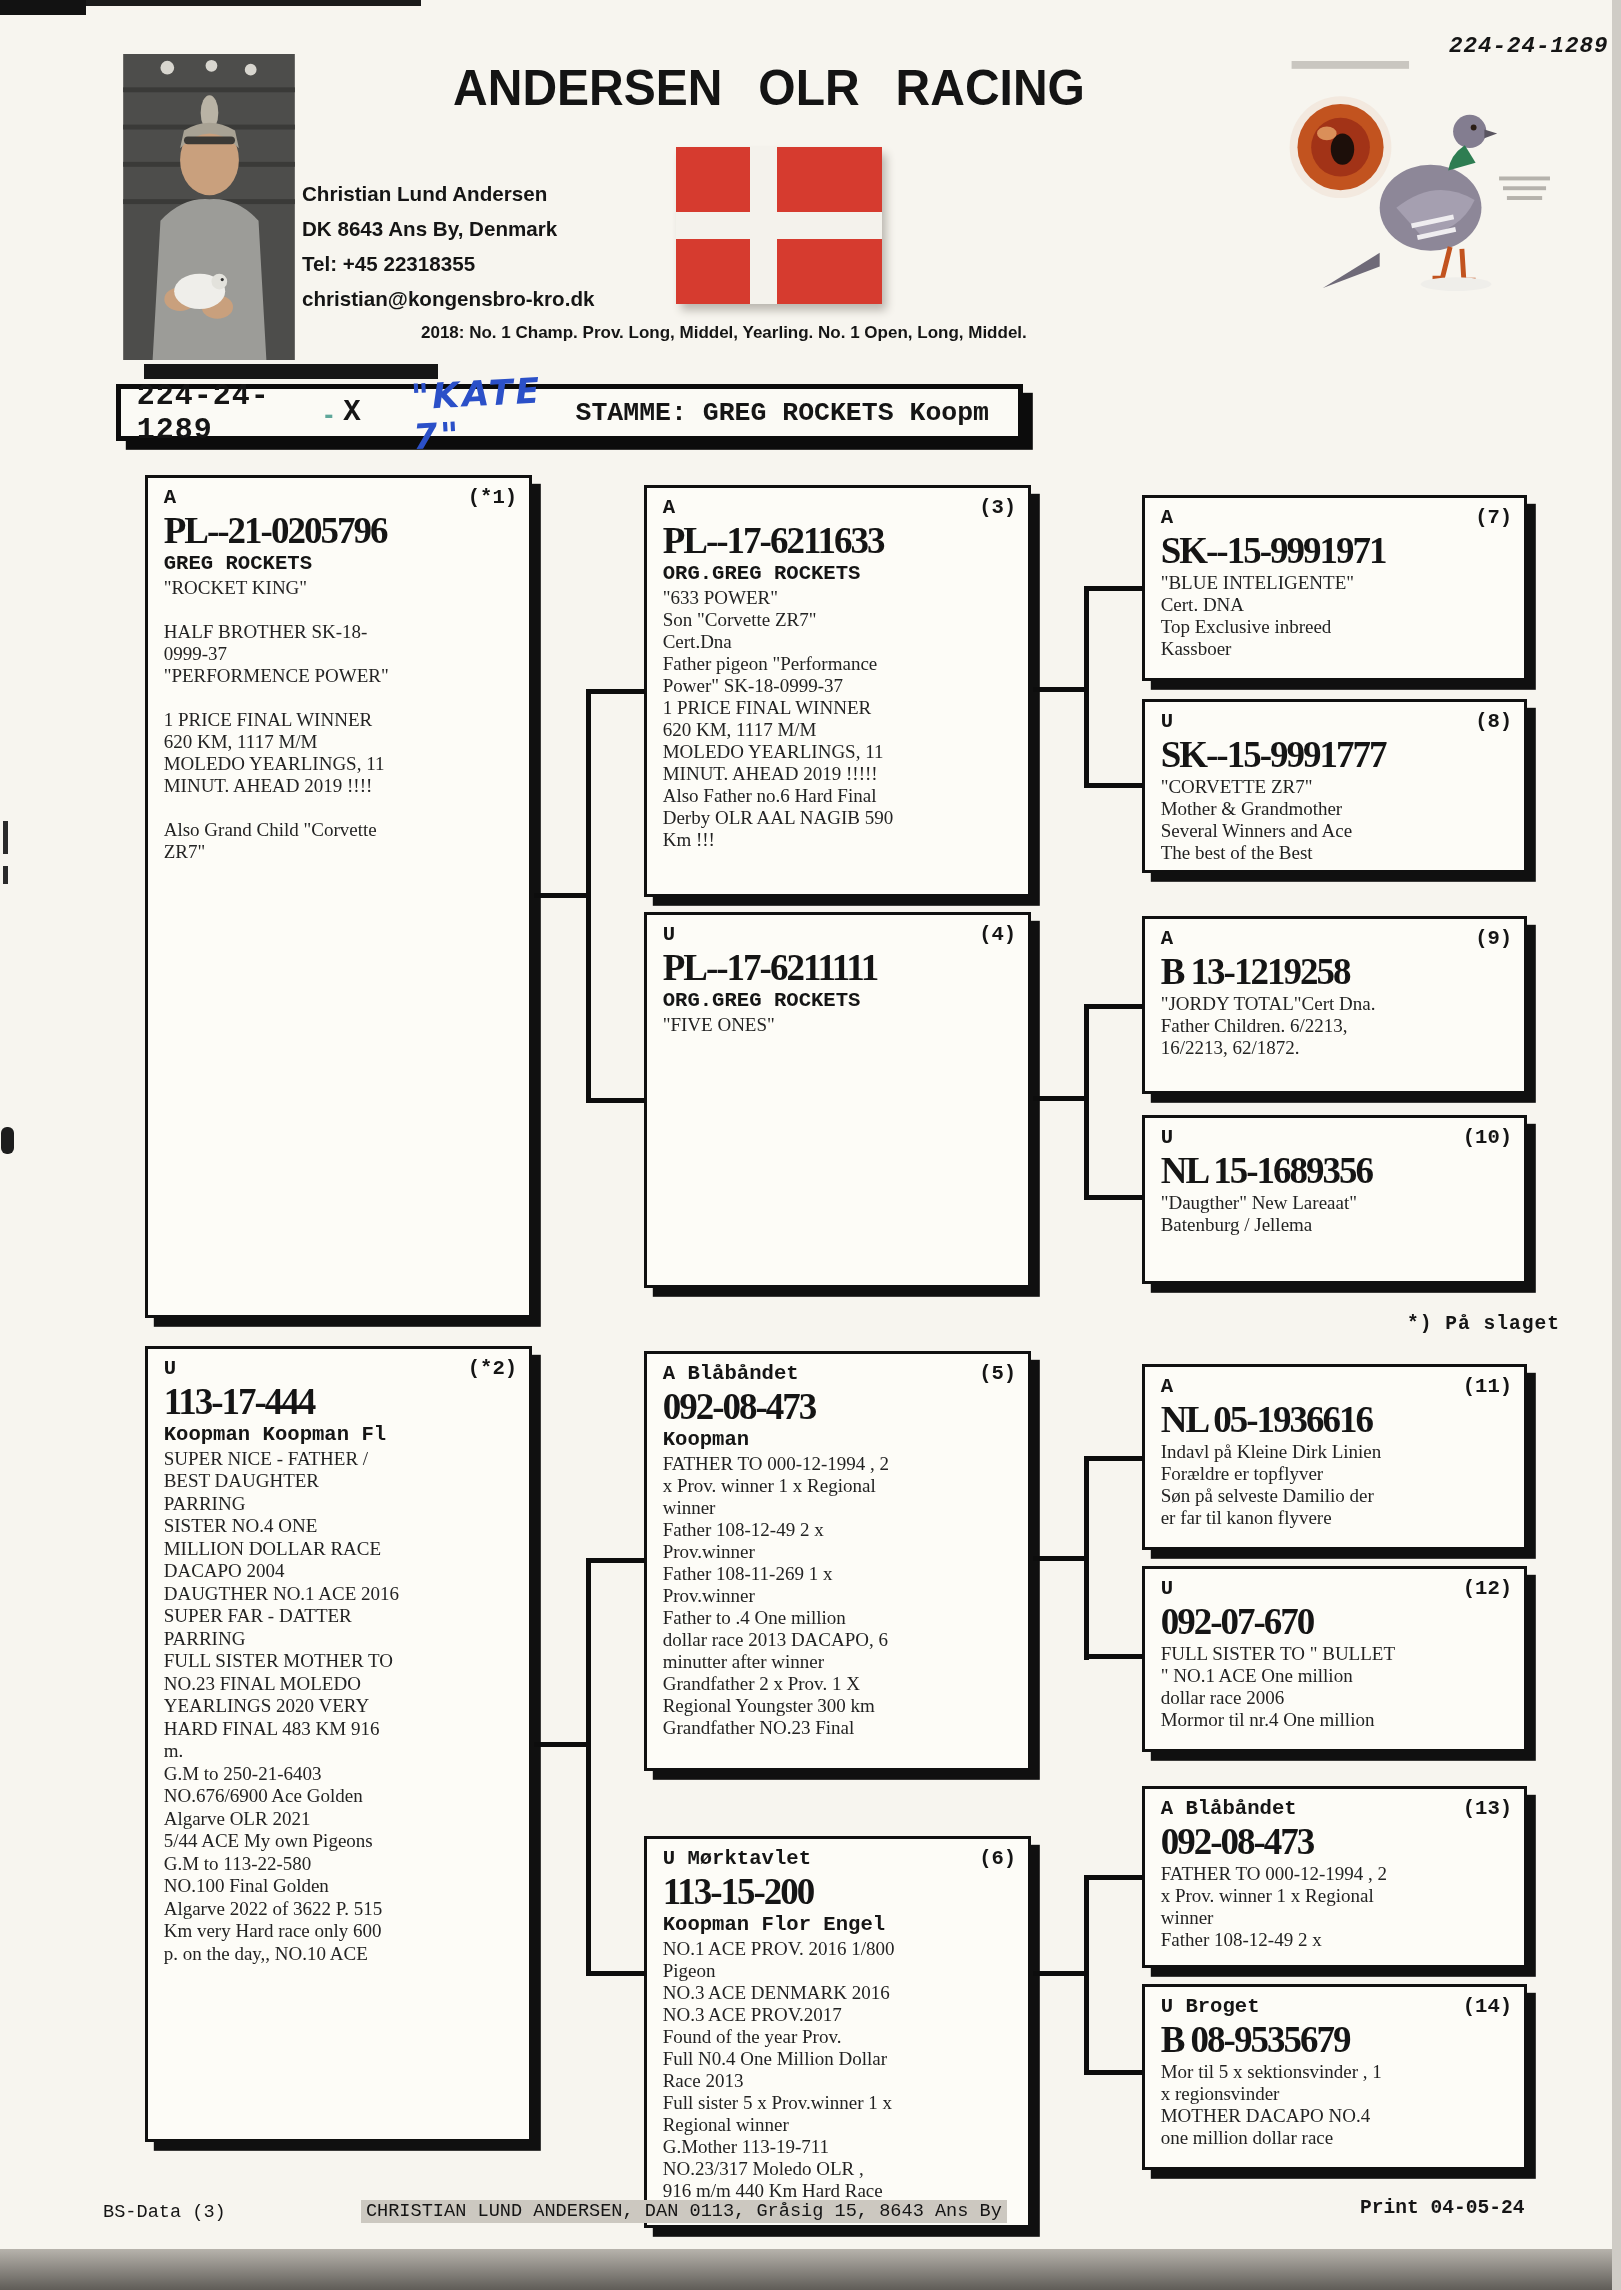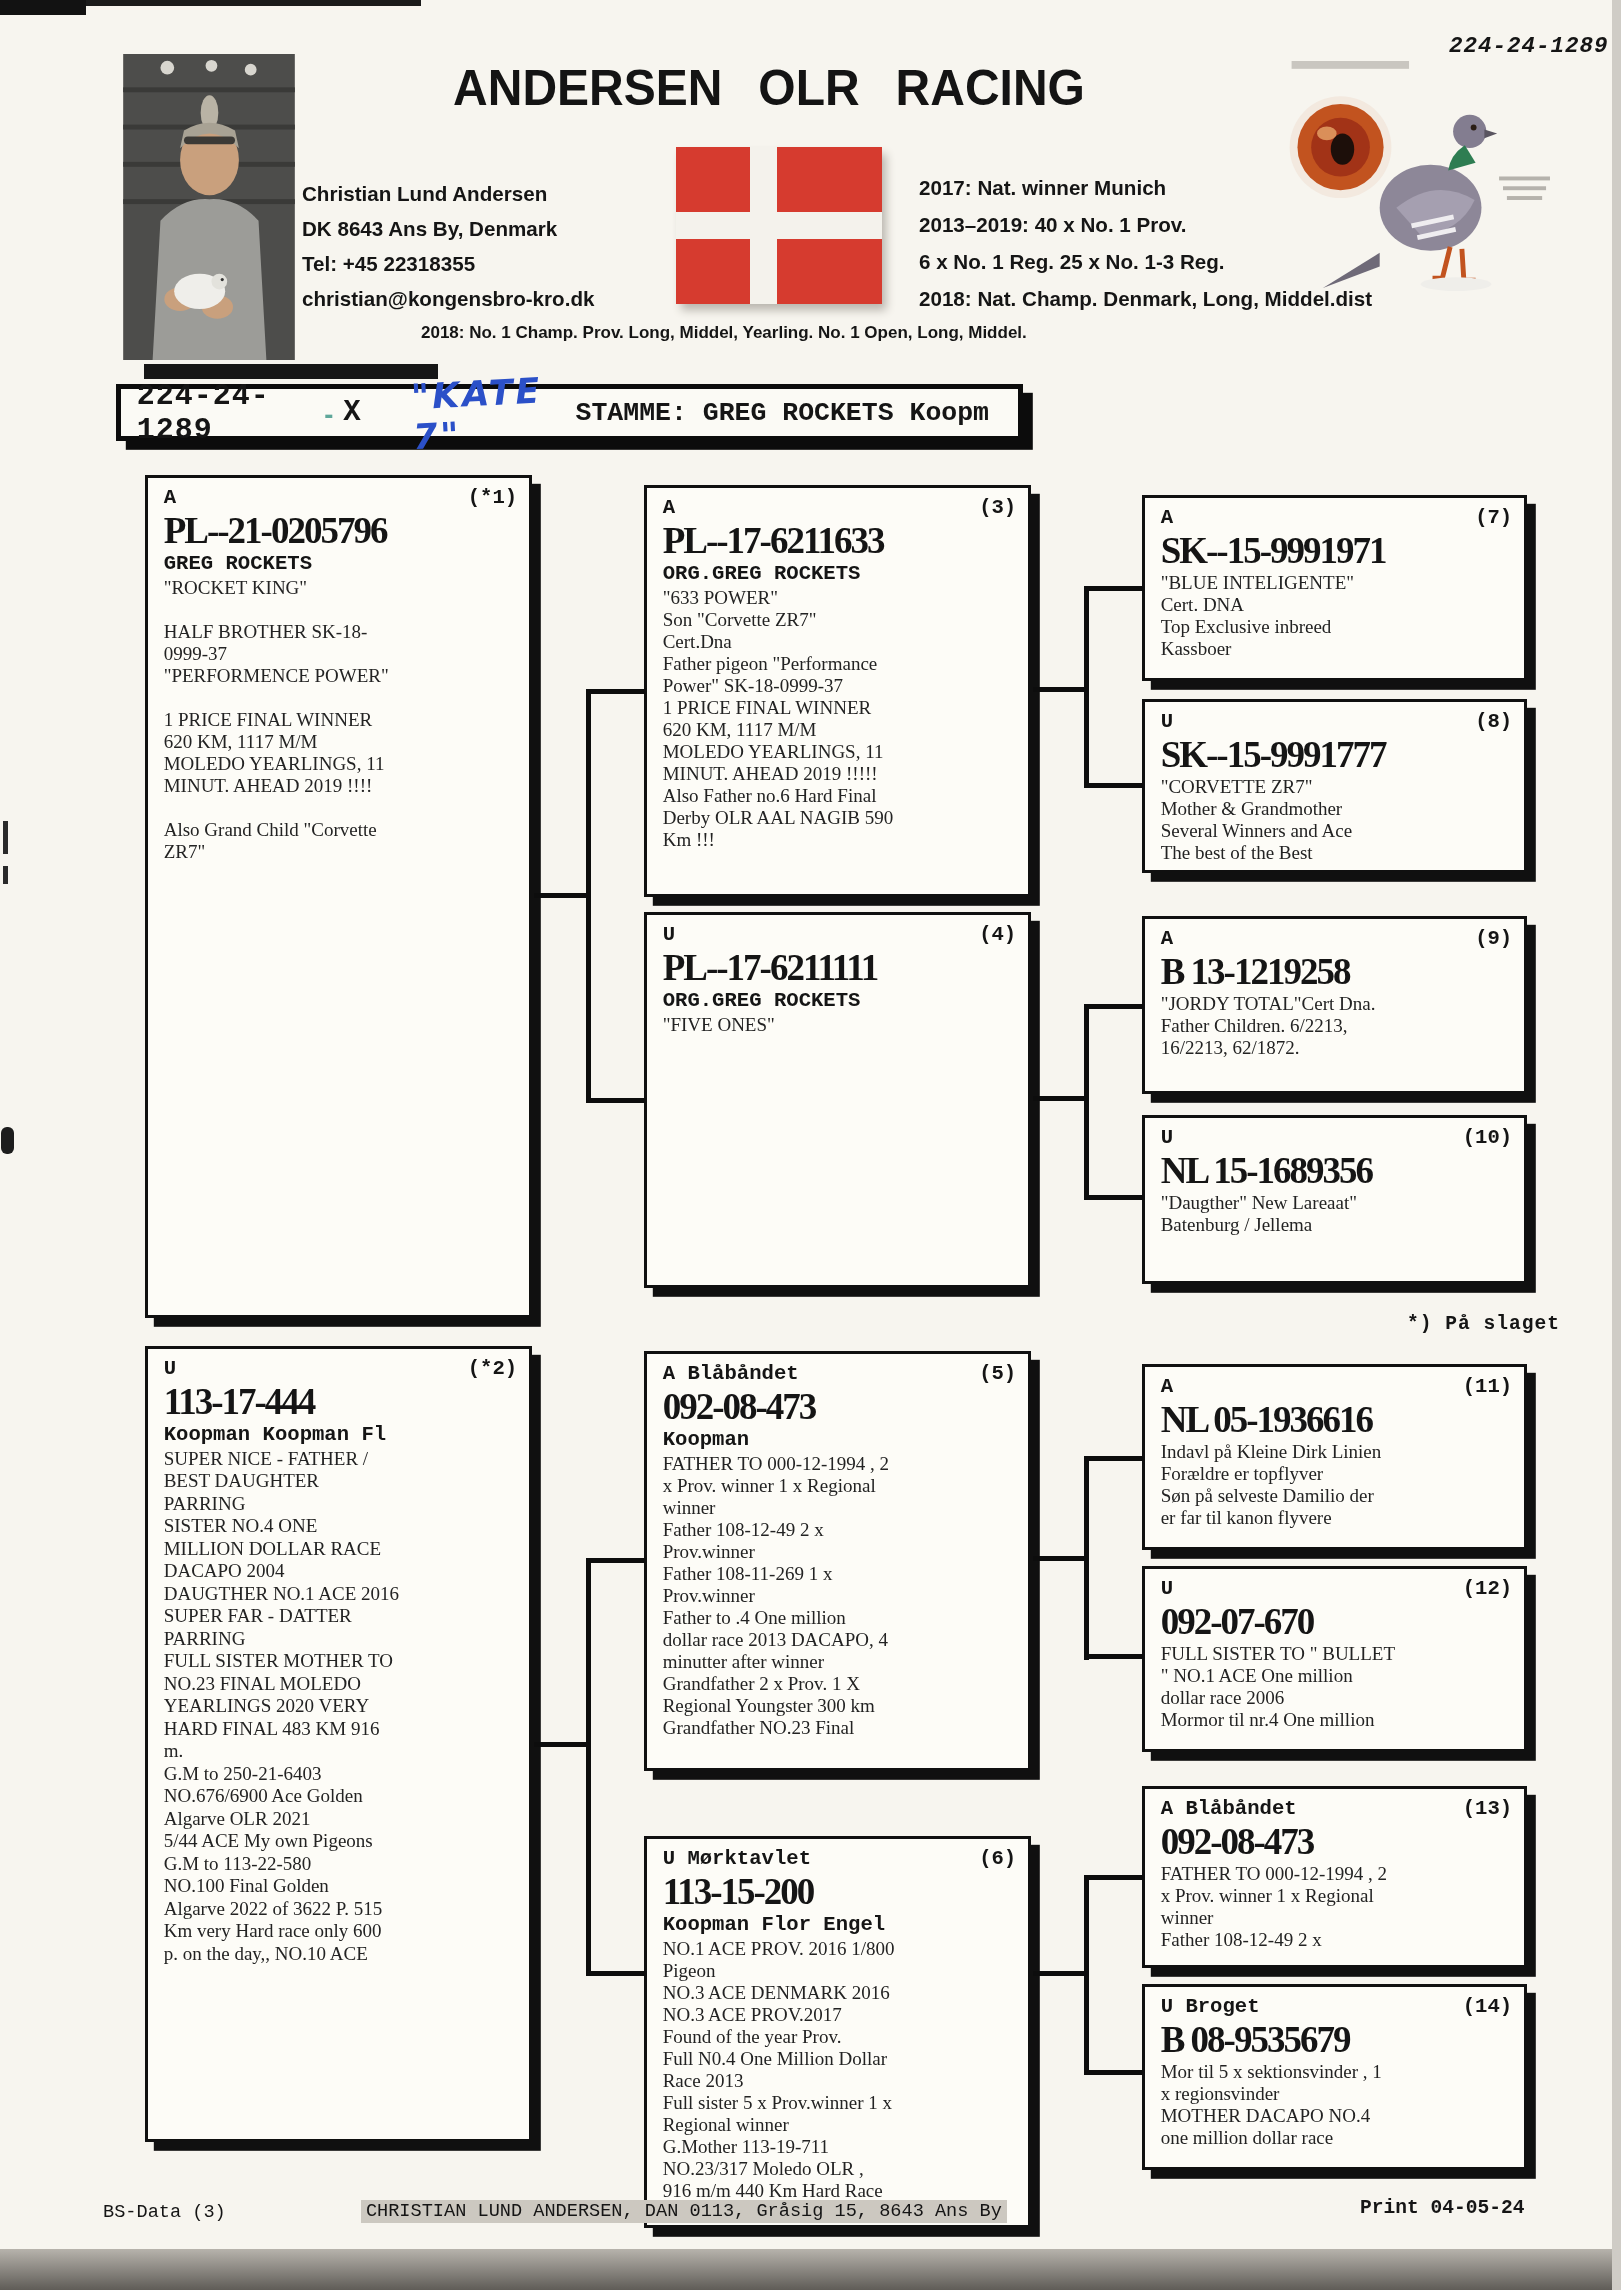--- a/index.html
+++ b/index.html
@@ -122,26 +122,20 @@
     <div>DK 8643 Ans By, Denmark</div>
     <div>Tel: +45 22318355</div>
     <div>christian@kongensbro-kro.dk</div>
   </div>
 
   <div id="flag">
     <div class="vstripe"></div>
     <div class="hstripe"></div>
   </div>
 
-  <div id="ach-right">
-    <div>2017: Nat. winner Munich</div>
-    <div>2013–2019: 40 x No. 1 Prov.</div>
-    <div>6 x No. 1 Reg.  25 x No. 1-3 Reg.</div>
-    <div>2018: Nat. Champ. Denmark, Long, Middel.dist</div>
-  </div>
 
   <div id="ach-bottom">2018: No. 1 Champ. Prov. Long, Middel, Yearling. No. 1 Open, Long, Middel.</div>
 
   <div id="pigeon">
     <svg width="294" height="230" viewBox="0 0 300 235">
       <rect x="28" y="0" width="120" height="8" fill="#c9c6c0"></rect>
       <circle cx="78" cy="88" r="52" fill="#f3e9df"></circle>
       <circle cx="78" cy="88" r="44" fill="#c2531f"></circle>
       <circle cx="78" cy="88" r="30" fill="#a23317"></circle>
       <ellipse cx="80" cy="90" rx="12" ry="16" fill="#1d0f0a"></ellipse>
@@ -264,21 +258,21 @@
       <div class="bx-ring">092-08-473</div>
       <div class="bx-strain">Koopman</div>
       <div class="bx-line">FATHER TO 000-12-1994 , 2</div>
       <div class="bx-line">x Prov. winner 1 x Regional</div>
       <div class="bx-line">winner</div>
       <div class="bx-line">Father 108-12-49 2 x</div>
       <div class="bx-line">Prov.winner</div>
       <div class="bx-line">Father 108-11-269 1 x</div>
       <div class="bx-line">Prov.winner</div>
       <div class="bx-line">Father to .4 One million</div>
-      <div class="bx-line">dollar race 2013 DACAPO, 4</div>
+      <div class="bx-line">dollar race 2013 DACAPO, 6</div>
       <div class="bx-line">minutter after winner</div>
       <div class="bx-line">Grandfather 2 x Prov. 1 X</div>
       <div class="bx-line">Regional Youngster 300 km</div>
       <div class="bx-line">Grandfather NO.23 Final</div>
     </div>
   <div class="pbox b6">
       <div class="bx-head">
         <span>U Mørktavlet</span>
         <span>(6)</span>
       </div>

